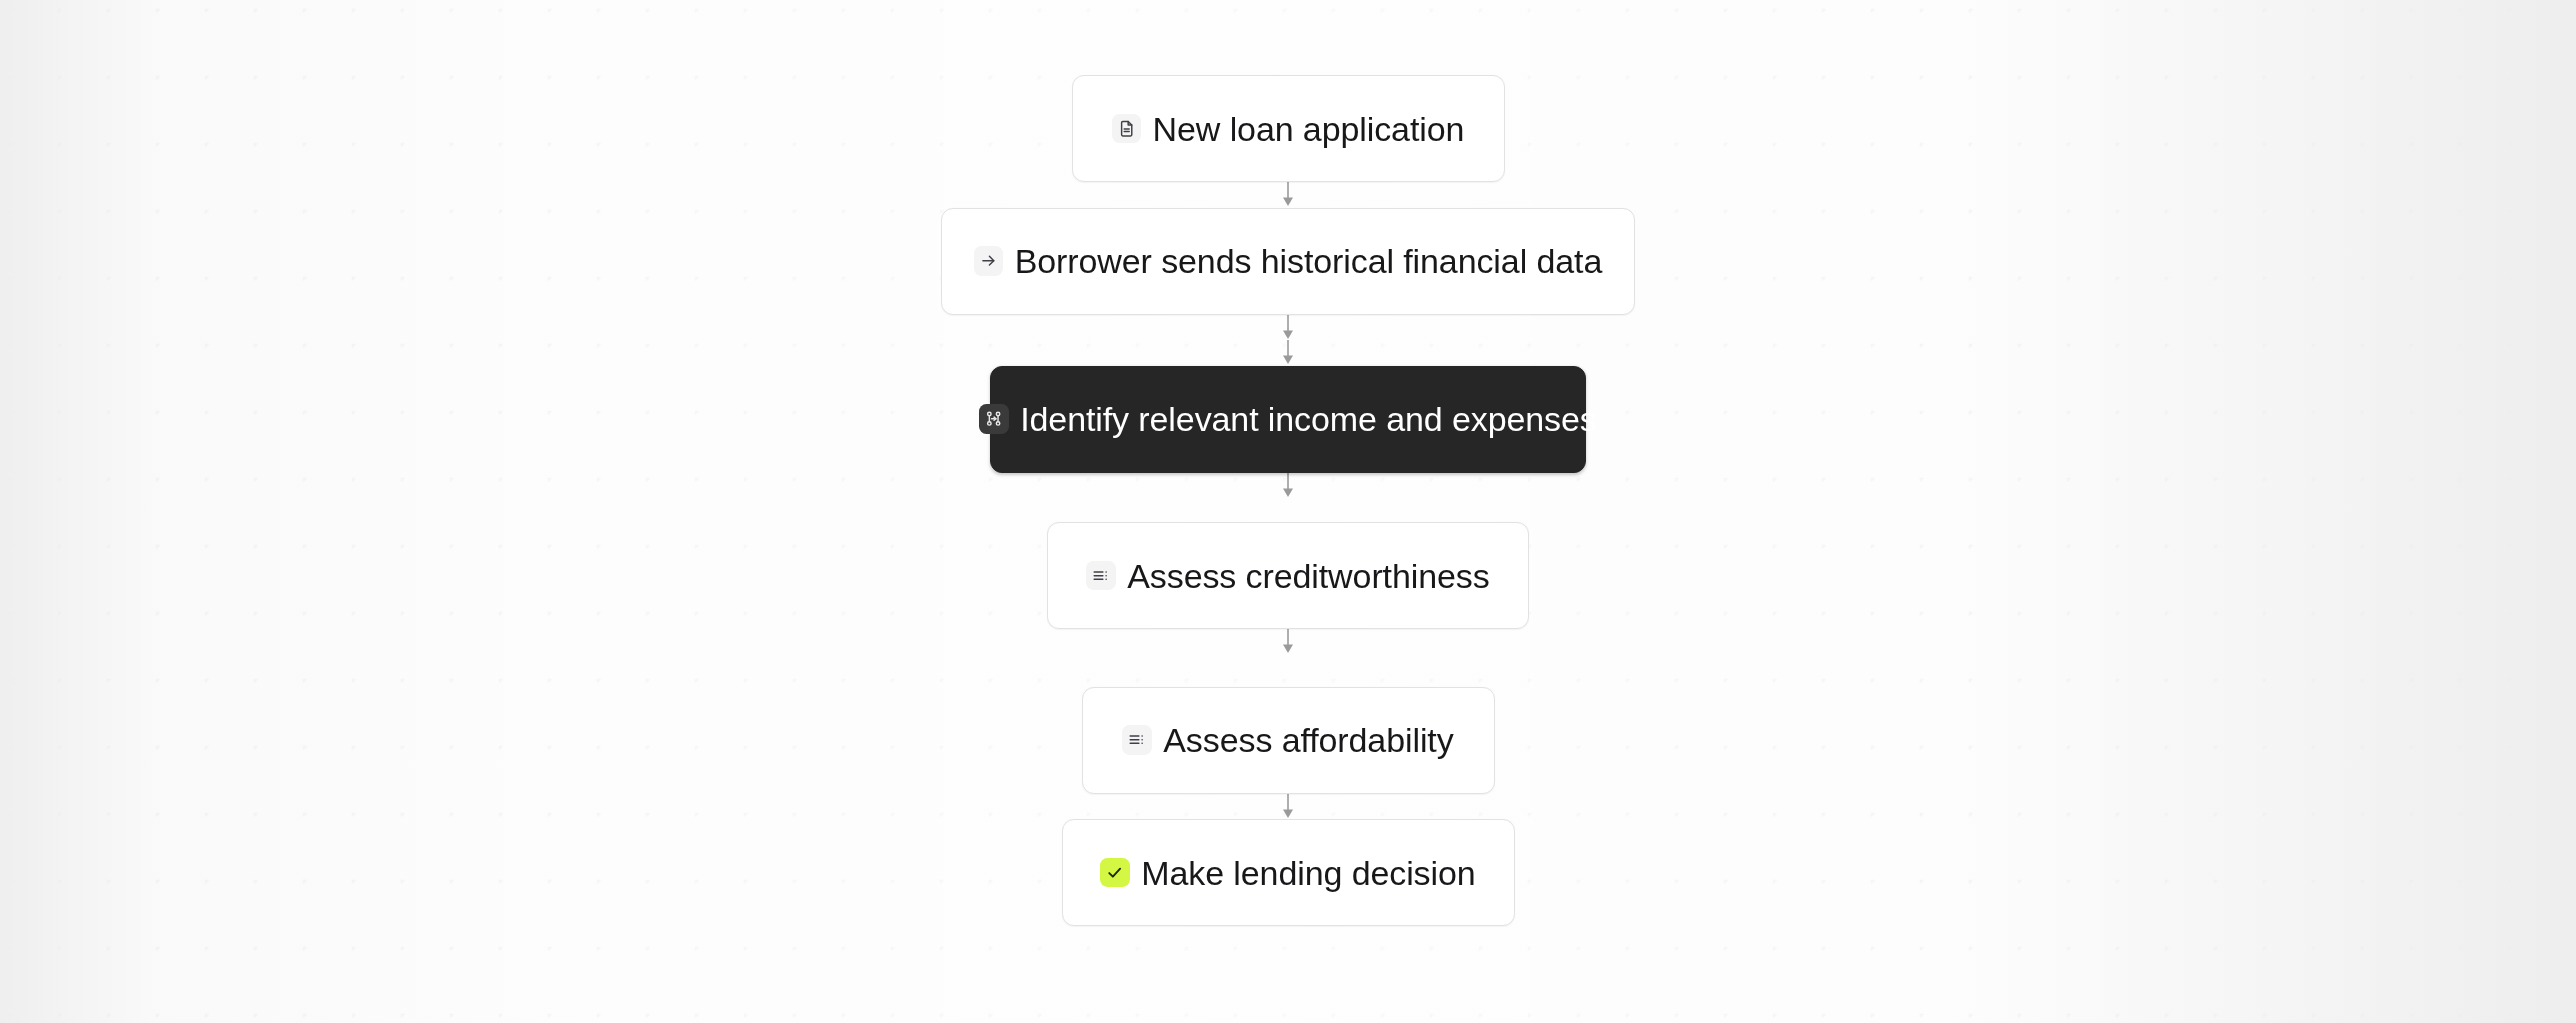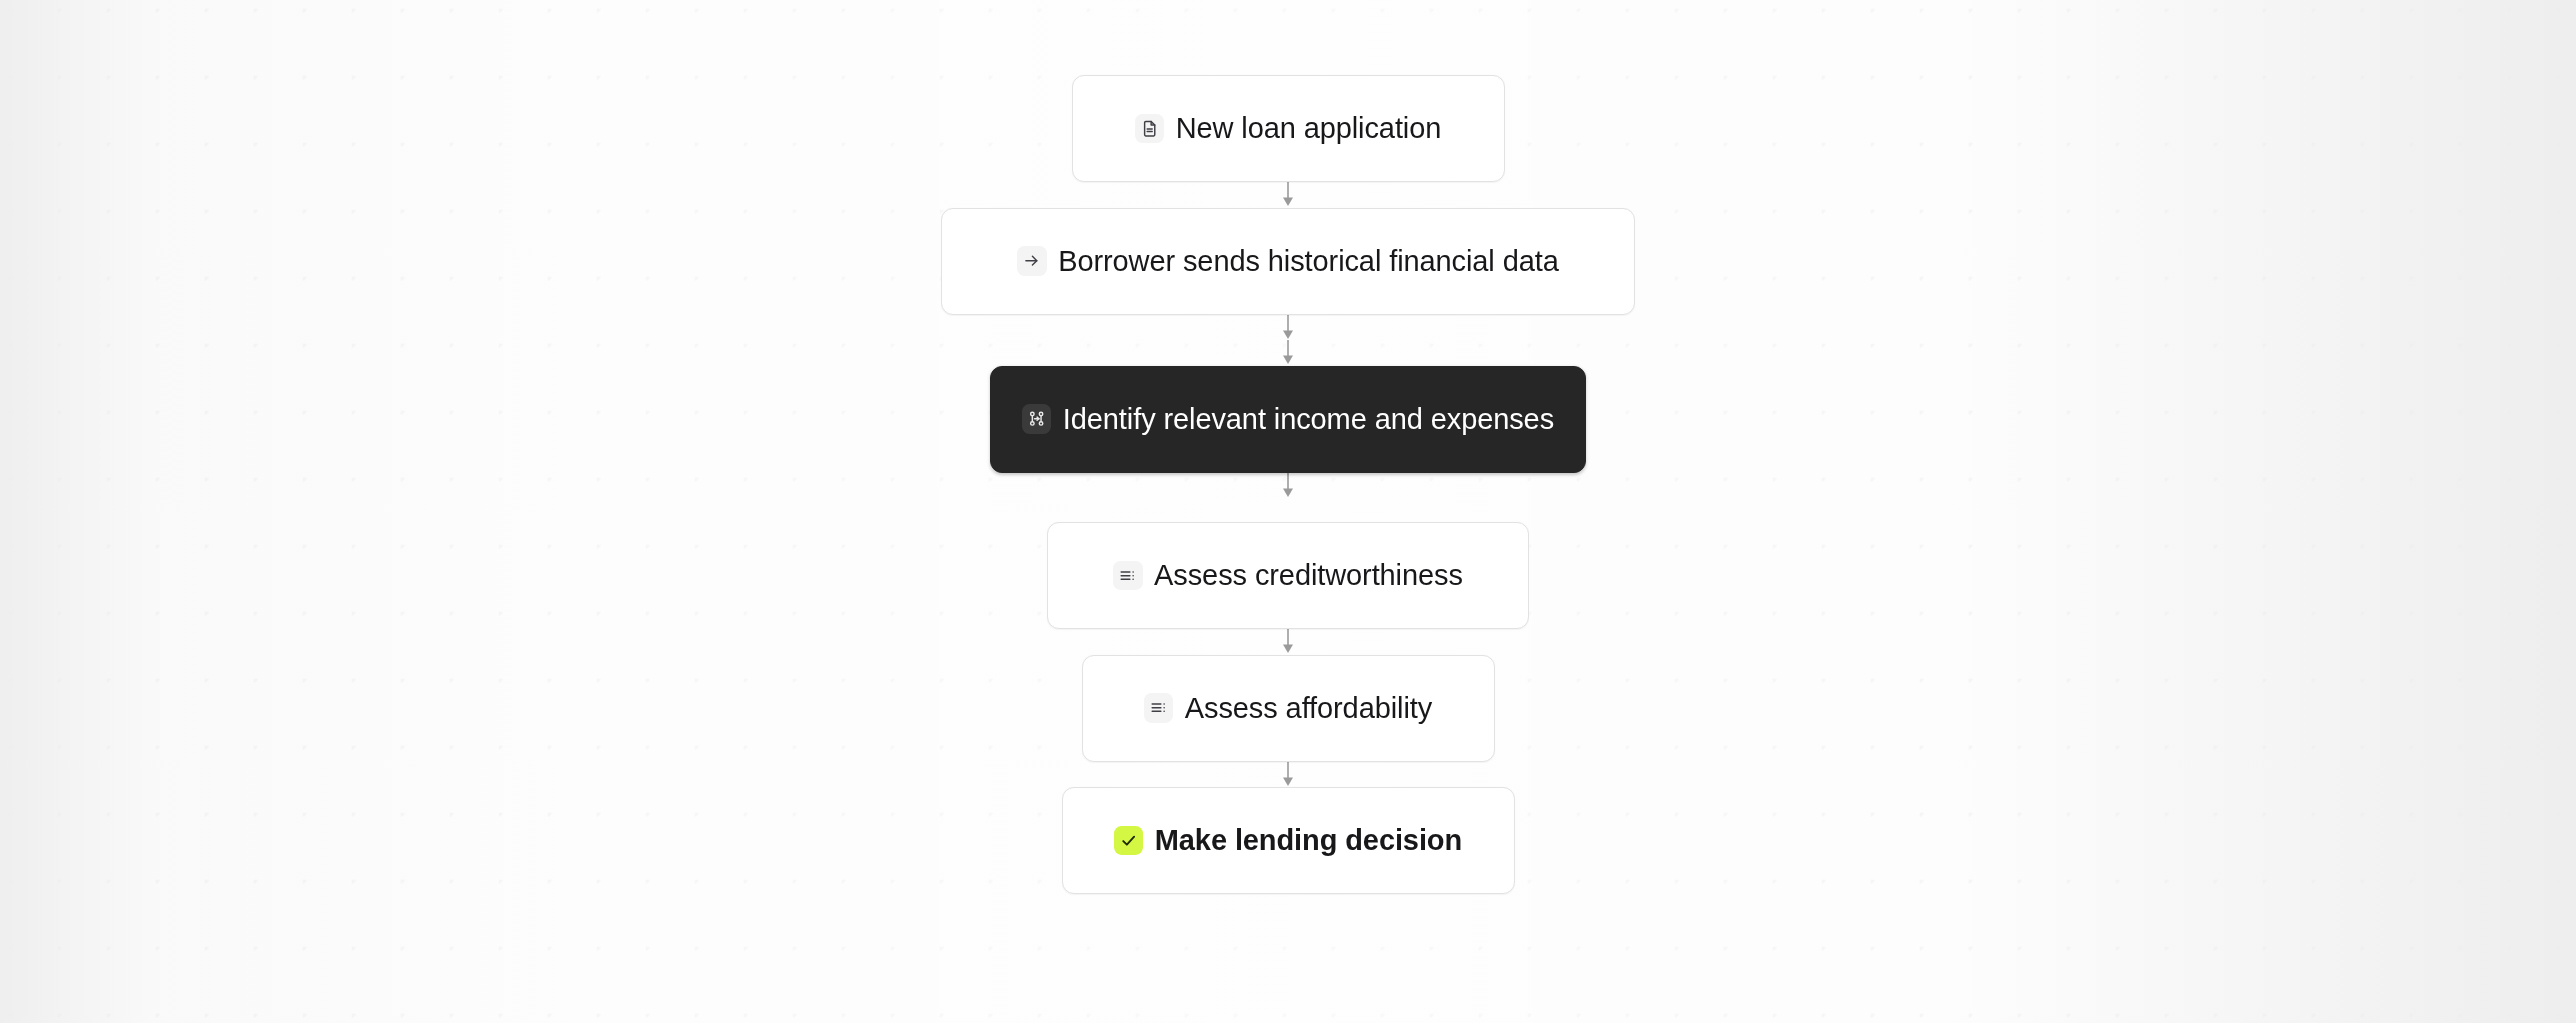--- a/index.html
+++ b/index.html
@@ -92,21 +92,21 @@
     align-items: center;
     justify-content: center;
     flex: none;
   }
   .node.dark .node-icon { background: #3a3a3a; }
   .node-icon.accent { background: #d4f743; }
 
   .node-icon svg { display: block; }
 
   .node-label {
-    font-size: 29px;
+    font-size: 34px;
     line-height: 1;
     color: #18181b;
     letter-spacing: -0.1px;
     white-space: nowrap;
   }
   .node.dark .node-label { color: #ffffff; }
 
   
   .connector {
     width: 27px;
@@ -201,40 +201,40 @@
         </span>
         <span class="node-label">Assess creditworthiness</span>
       </div>
     </div>
     <div class="connector">
       <svg width="16" height="25.5" viewBox="0 0 24 38">
         <path d="M12 0 L12 24" stroke="#9a9a9a" stroke-width="2.4" fill="none"></path>
         <path d="M4.5 23 L19.5 23 L12 36 Z" fill="#9a9a9a"></path>
       </svg>
     </div>
-    <div class="node" style="width: 413px;">
+    <div class="node" style="width: 413px; margin-top: 32px;">
       <div class="node-inner">
         <span class="node-icon">
           <svg width="17.4" height="17.4" viewBox="0 0 24 24" fill="none" stroke="#3f3f46" stroke-width="2" stroke-linecap="round" stroke-linejoin="round">
             <path d="M3 7h12M3 12h12M3 17h12"></path>
             <circle cx="19.5" cy="7" r="1.1" fill="#3f3f46" stroke="none"></circle>
             <circle cx="19.5" cy="12" r="1.1" fill="#3f3f46" stroke="none"></circle>
             <circle cx="19.5" cy="17" r="1.1" fill="#3f3f46" stroke="none"></circle>
           </svg>
         </span>
         <span class="node-label">Assess affordability</span>
       </div>
     </div>
     <div class="connector">
       <svg width="16" height="25.5" viewBox="0 0 24 38">
         <path d="M12 0 L12 24" stroke="#9a9a9a" stroke-width="2.4" fill="none"></path>
         <path d="M4.5 23 L19.5 23 L12 36 Z" fill="#9a9a9a"></path>
       </svg>
     </div>
-    <div class="node" style="width: 453px; font-weight: bold;">
+    <div class="node" style="width: 453px;">
       <div class="node-inner">
         <span class="node-icon accent">
           <svg width="17.4" height="17.4" viewBox="0 0 24 24" fill="none" stroke="#1e2a05" stroke-width="2.6" stroke-linecap="round" stroke-linejoin="round">
             <path d="M4.5 12.5l5 5 10-11"></path>
           </svg>
         </span>
         <span class="node-label">Make lending decision</span>
       </div>
     </div>
   </div>

